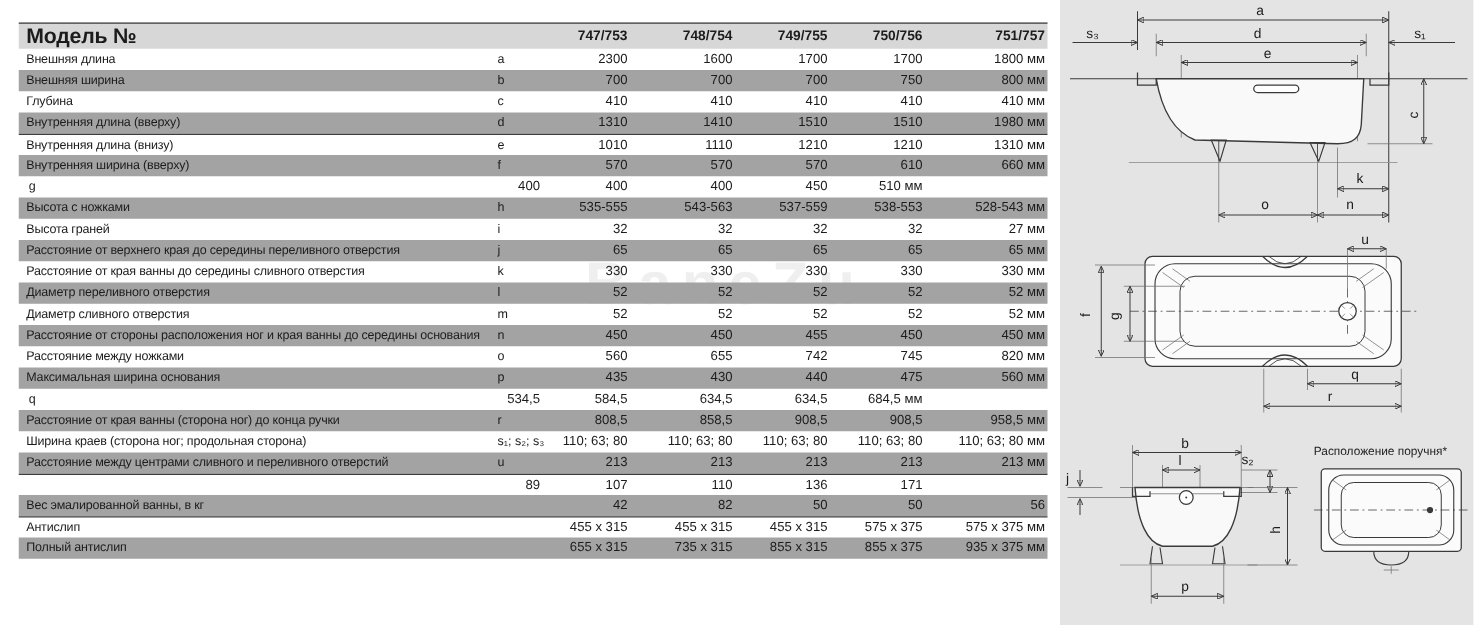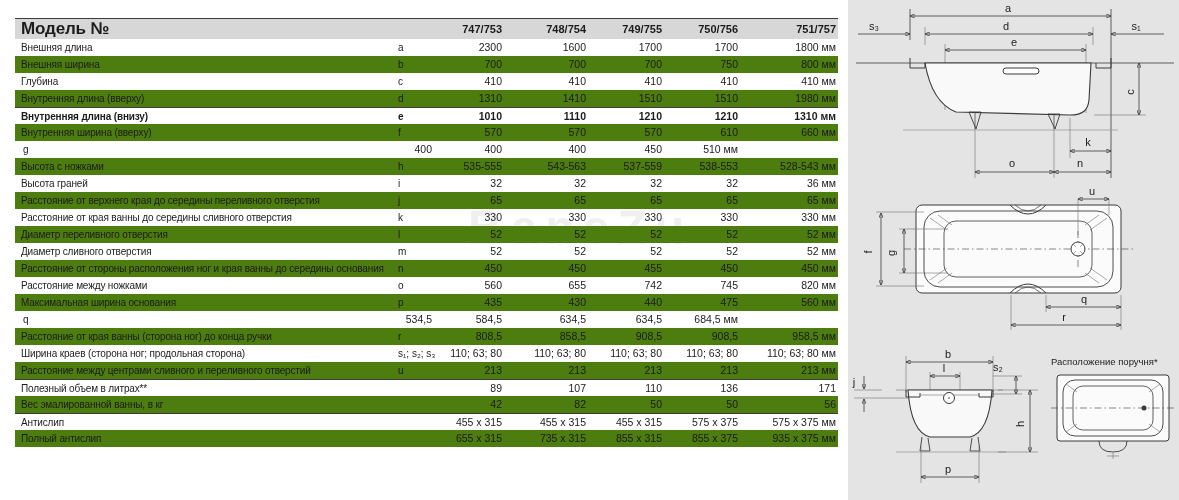--- a/index.html
+++ b/index.html
@@ -8,22 +8,22 @@
     position:relative; width:1179px; height:500px; background:#fff; overflow:hidden;
     font-family:"Liberation Sans","DejaVu Sans",sans-serif; color:#1c1c1c;
   }
   
   .spec-table { position:absolute; left:15px; top:18px; width:823px; }
   .row {
     display:grid;
     grid-template-columns:375px 44px 70px 84px 76px 76px 98px;
     height:17px; line-height:17px; align-items:center;
   }
-  .row.shade { background:#4d7c0f; }
-  .row.bold  { font-weight:bold; }
+  .row.shade { background:#a3a3a3; }
+  .row.bold  { font-weight:normal; }
   .row.rule  { border-top:1.5px solid #3c3c3c; }
   .row.header {
     height:21px; line-height:20px; background:#d7d7d7;
     border-top:1.5px solid #3c3c3c; font-weight:bold;
   }
   .cl { font-size:10px; letter-spacing:-0.15px; padding-left:6px; white-space:nowrap; overflow:visible; }
   .cc { font-size:10px; padding-left:8px; white-space:nowrap; }
   .cv { font-size:10.5px; text-align:right; padding-right:2px; white-space:nowrap; }
   .row.header .cl { font-size:17px; }
   .row.header .cv { font-size:11px; }
@@ -143,21 +143,21 @@
       <div class="cv">538-553</div>
       <div class="cv">528-543 мм</div>
     </div>
         <div class="row">
       <div class="cl">Высота граней</div>
       <div class="cc">i</div>
       <div class="cv">32</div>
       <div class="cv">32</div>
       <div class="cv">32</div>
       <div class="cv">32</div>
-      <div class="cv">36 мм</div>
+      <div class="cv">27 мм</div>
     </div>
         <div class="row shade">
       <div class="cl">Расстояние от верхнего края до середины переливного отверстия</div>
       <div class="cc">j</div>
       <div class="cv">65</div>
       <div class="cv">65</div>
       <div class="cv">65</div>
       <div class="cv">65</div>
       <div class="cv">65 мм</div>
     </div>
@@ -244,21 +244,20 @@
         <div class="row shade">
       <div class="cl">Расстояние между центрами сливного и переливного отверстий</div>
       <div class="cc">u</div>
       <div class="cv">213</div>
       <div class="cv">213</div>
       <div class="cv">213</div>
       <div class="cv">213</div>
       <div class="cv">213 мм</div>
     </div>
         <div class="row rule">
-      <div class="cl">Полезный объем в литрах**</div>
       <div class="cc"></div>
       <div class="cv">89</div>
       <div class="cv">107</div>
       <div class="cv">110</div>
       <div class="cv">136</div>
       <div class="cv">171</div>
     </div>
         <div class="row shade">
       <div class="cl">Вес эмалированной ванны, в кг</div>
       <div class="cc"></div>

